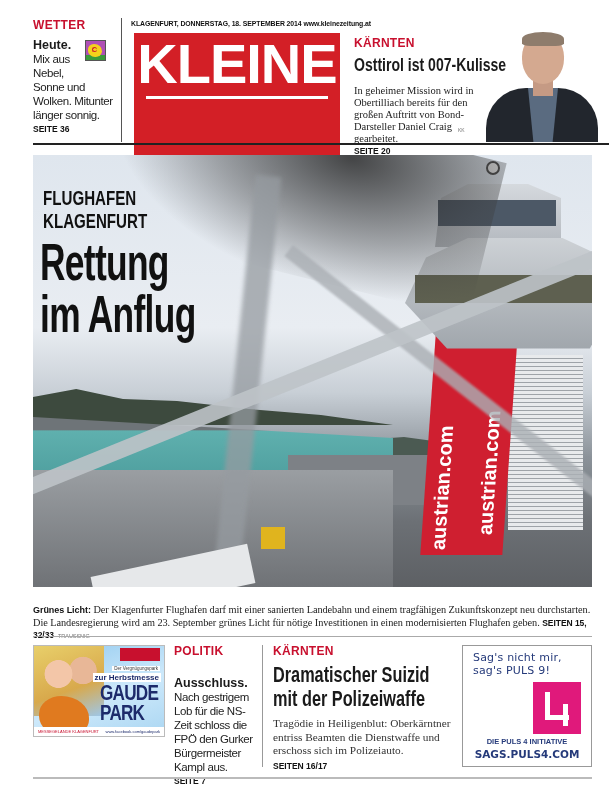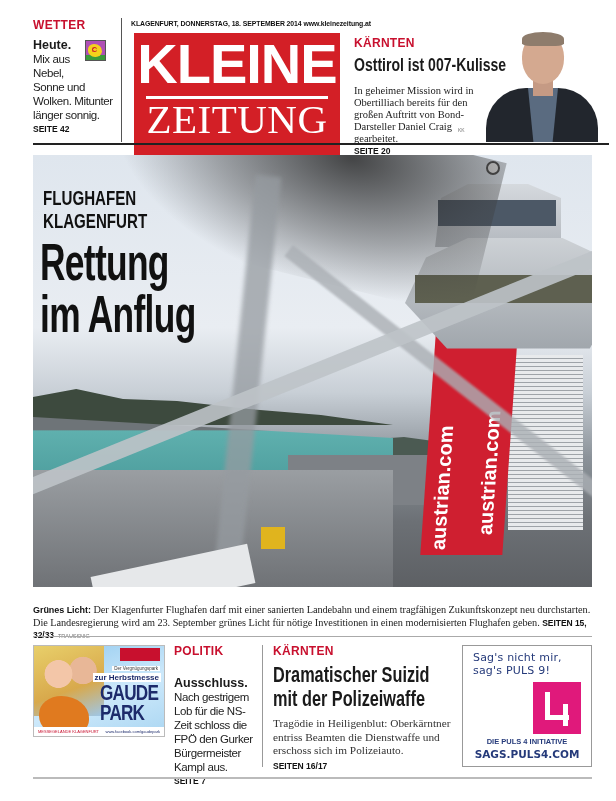--- a/index.html
+++ b/index.html
@@ -123,35 +123,34 @@
 <body>
 
 <div id="weather" class="abs">
   <span class="kicker">WETTER</span>
   <div class="w-head">Heute.</div>
   <div class="w-text">Mix aus</div>
   <div class="w-text">Nebel,</div>
   <div class="w-text">Sonne und</div>
   <div class="w-text">Wolken. Mitunter</div>
   <div class="w-text">länger sonnig.</div>
-  <span class="seite">SEITE 42</span>
+  <span class="seite">SEITE 36</span>
   <div id="weather-icon">
     <div class="grass"></div>
       <div class="sun"></div>
       <div class="face"></div>
   </div>
 </div>
 
 <div class="vrule" style="left:121px; top:18px; height:124px;"></div>
 
 <div id="dateline" class="abs">KLAGENFURT, DONNERSTAG, 18. SEPTEMBER 2014 www.kleinezeitung.at</div>
 <div id="logo" class="abs">
   <div id="logo-top">KLEINE</div>
   <div id="logo-bar"></div>
-  <div id="logo-bottom">ZEITUNG</div>
 </div>
 
 <div id="top-teaser" class="abs">
   <span class="kicker">KÄRNTEN</span>
   <span class="cond t-headline">Osttirol ist 007-Kulisse</span>
   <div class="t-body">
     <span>In geheimer Mission wird in Obertilliach bereits für den großen Auftritt von Bond-Darsteller Daniel Craig gearbeitet.</span><br>
     <span class="seite">SEITE 20</span>
   </div>
 </div>

